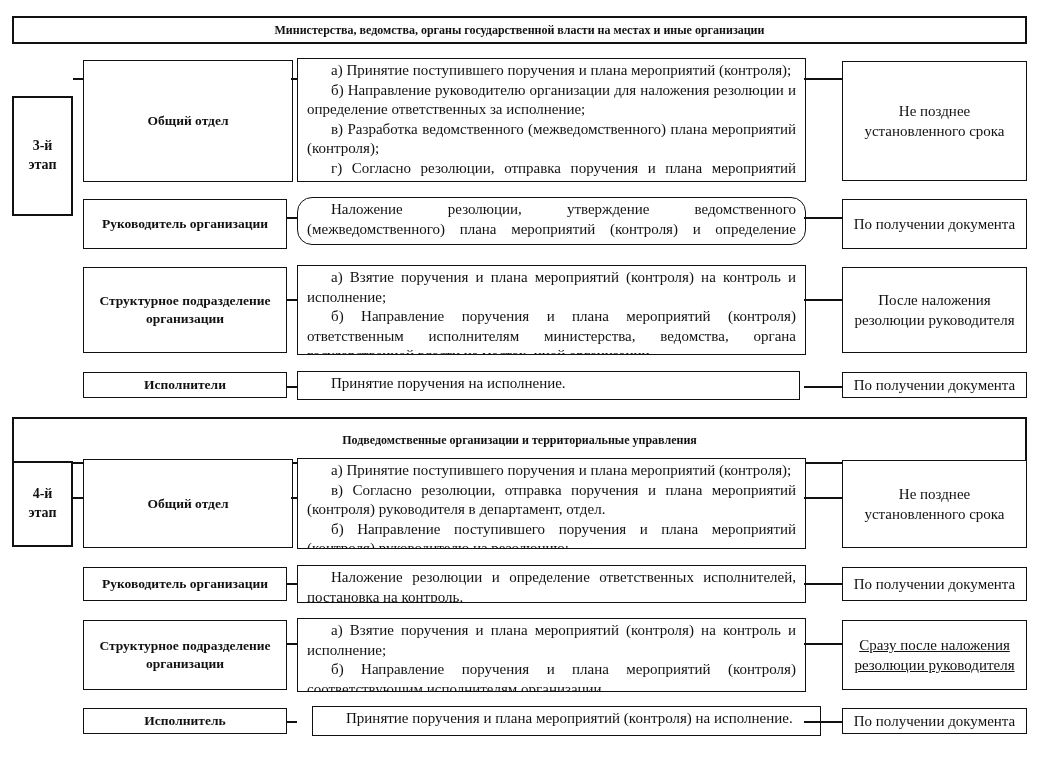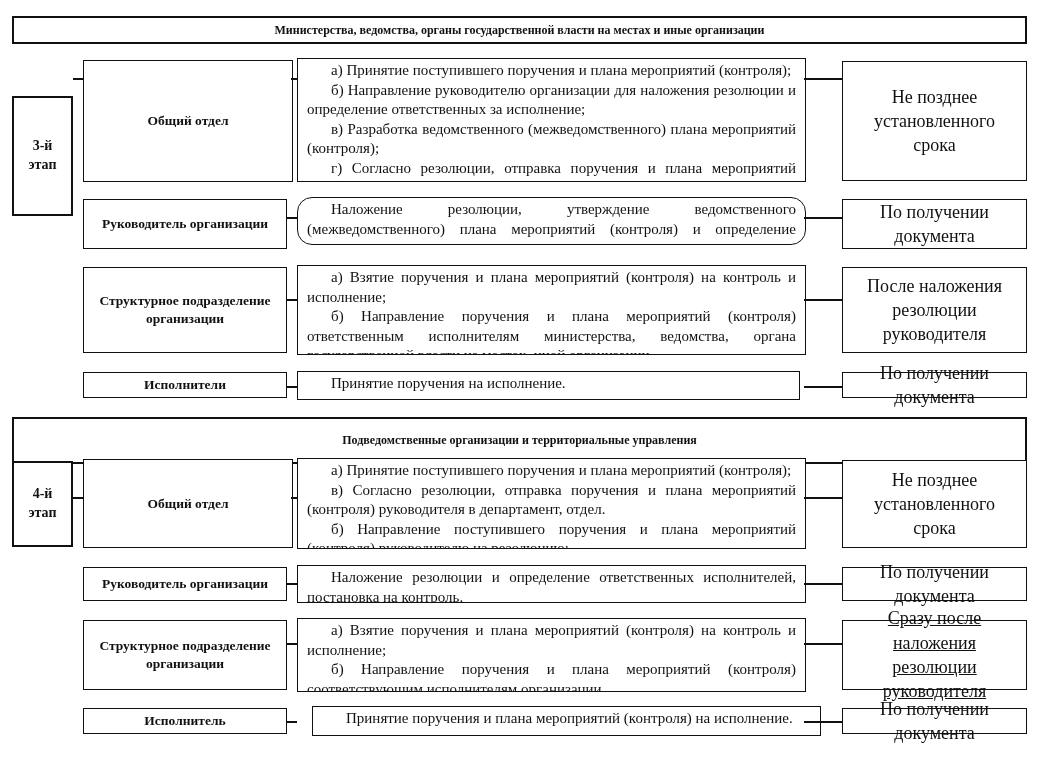--- a/index.html
+++ b/index.html
@@ -6,21 +6,21 @@
   .canvas{
     position:relative;width:1038px;height:757px;background:#ffffff;
     font-family:"Liberation Serif","DejaVu Serif",serif;color:#111111;
   }
   .box{position:absolute;box-sizing:border-box;border:1.5px solid #111;background:#fff;}
   .thick{border-width:2px;}
   .center{display:flex;align-items:center;justify-content:center;text-align:center;}
   .hdr{font-weight:bold;font-size:12px;}
   .stage{font-weight:bold;font-size:14px;white-space:pre-line;line-height:1.35;}
   .role{font-weight:bold;font-size:13.5px;line-height:1.3;padding:2px 6px;}
-  .timing{font-size:18px;line-height:1.35;padding:2px 8px;}
+  .timing{font-size:15px;line-height:1.35;padding:2px 8px;}
   .desc{font-size:15px;line-height:1.3;padding:2px 9px;overflow:hidden;}
   .desc p{margin:0;text-indent:24px;text-align:justify;}
   .conn{position:absolute;height:1.5px;background:#111;}
 </style>
 </head>
 <body>
 
 <div class="canvas">
 
   <div class="box thick center hdr" style="left:12px;top:16px;width:1015px;height:28px;">Министерства, ведомства, органы государственной власти на местах и иные организации</div>

